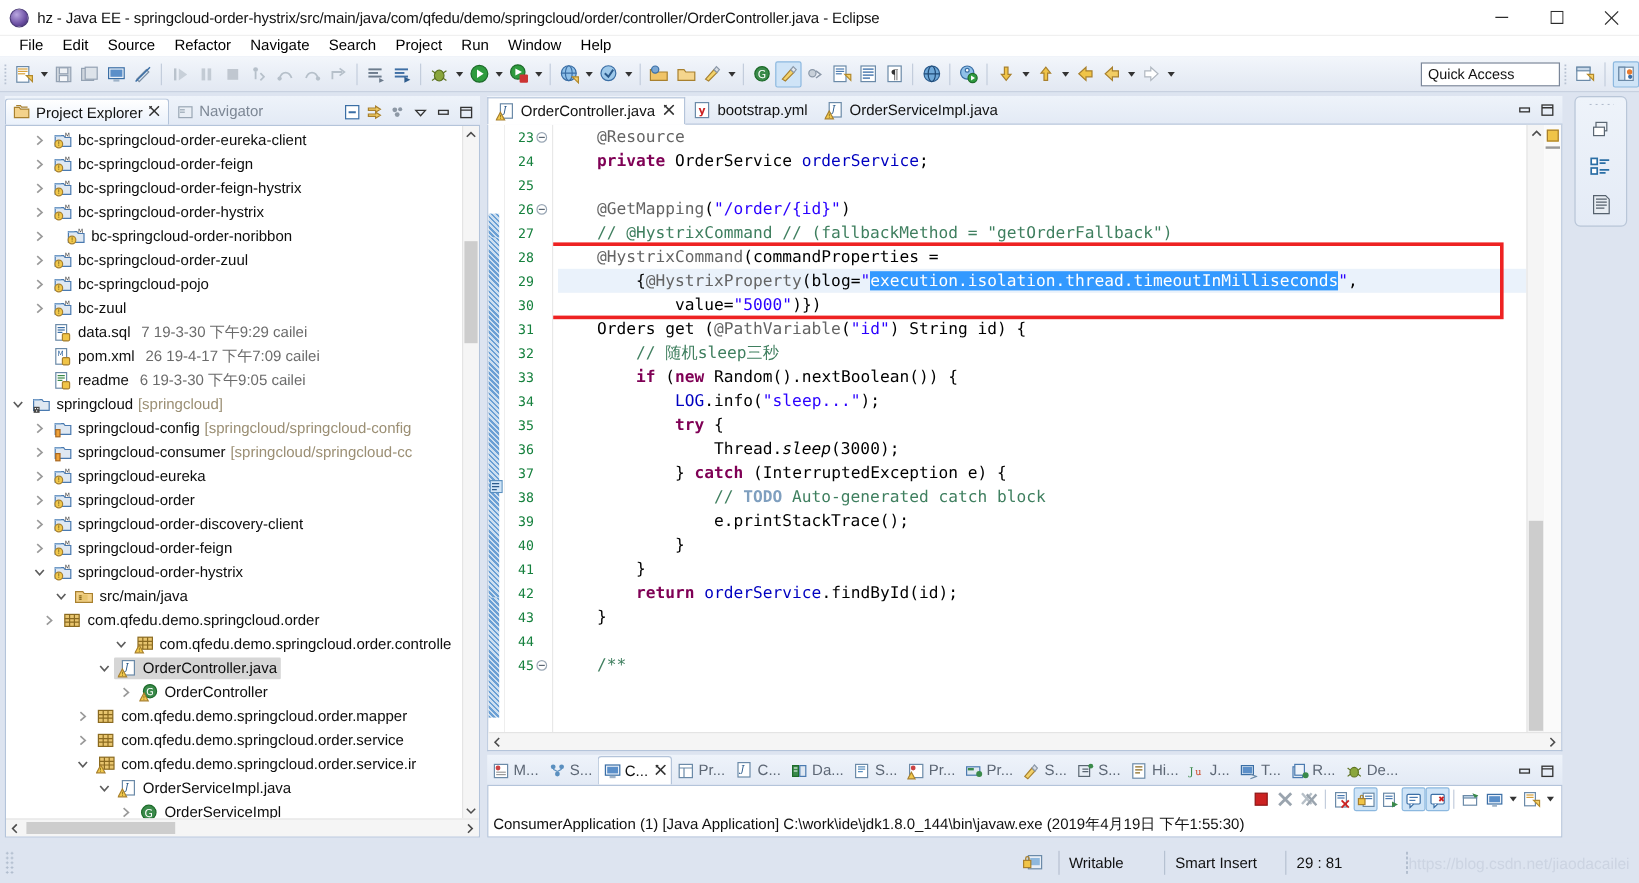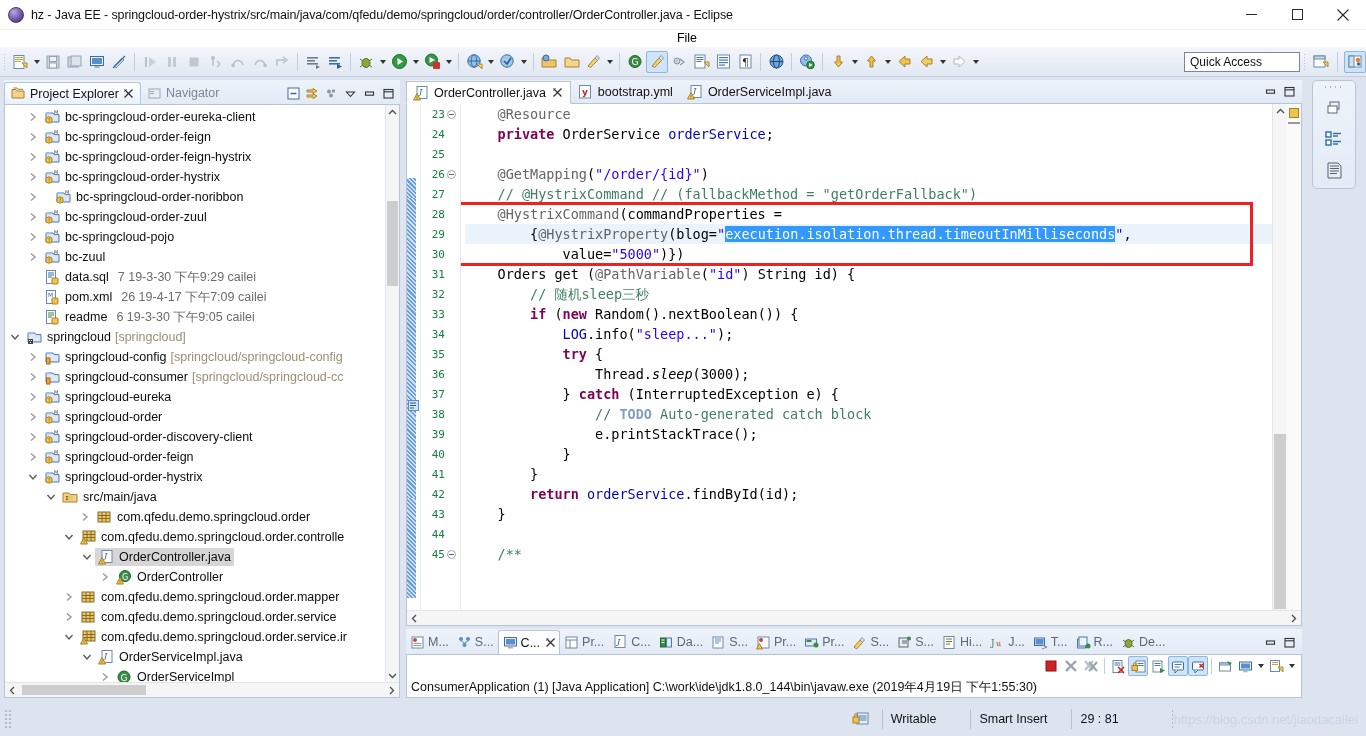--- a/index.html
+++ b/index.html
@@ -42,21 +42,21 @@
     color: #2b2b2b;
   }
   .win-btn svg { display: block; }
 
   
   .menubar {
     position: absolute; top: 30px; left: 0; width: 1366px; height: 17px;
     background: #ffffff;
     display: flex; align-items: center;
     padding-left: 8px;
-    font-size: 12.5px; color: #000; flex-direction: column;
+    font-size: 12.5px; color: #000;
   }
   .menu-item { padding: 1px 8px 2px 8px; white-space: nowrap; cursor: default; }
 
   
   .toolbar {
     position: absolute; top: 47px; left: 0; width: 1366px; height: 30px;
     background: linear-gradient(to bottom,#f3f6fb 0%, #e9eef6 55%, #e2e8f2 100%);
     border-bottom: 1px solid #c3cddc;
     display: flex; align-items: center;
   }
@@ -1087,40 +1087,40 @@
                 <span class="tico">
                   <svg width="16" height="16" viewBox="0 0 16 16">
                     <path d="M1 4 h6 l1.2 1.6 h6.8 V13 H1 Z" fill="#f3d28b" stroke="#a8802e"></path>
                     <rect x="3" y="6.5" width="8" height="5" fill="#e8c56f"></rect>
                     <path d="M4 7.5 h2 M4 9 h2 M4 10.5 h2" stroke="#8a6a20"></path>
                   </svg>
                 </span>
                 <span>src/main/java</span>
               </span>
             </div>
-            <div class="trow" style="padding-left: 72px;">
+            <div class="trow" style="padding-left: 28px;">
               <span class="twist">
                 <svg width="10" height="10" viewBox="0 0 10 10">
                   <path d="M3 1.5 L7 5 L3 8.5" fill="none" stroke="#9a9a9a" stroke-width="1.4"></path>
                 </svg>
               </span>
               <span class="tlabel-box">
                 <span class="tico">
                   <svg width="16" height="16" viewBox="0 0 16 16">
                     <rect x="2" y="3" width="12" height="10" fill="#e8c56f" stroke="#8a6a20"></rect>
                     <line x1="2" y1="6.5" x2="14" y2="6.5" stroke="#8a6a20"></line>
                     <line x1="2" y1="9.5" x2="14" y2="9.5" stroke="#8a6a20"></line>
                     <line x1="6" y1="3" x2="6" y2="13" stroke="#8a6a20"></line>
                     <line x1="10" y1="3" x2="10" y2="13" stroke="#8a6a20"></line>
                   </svg>
                 </span>
                 <span>com.qfedu.demo.springcloud.order</span>
               </span>
             </div>
-            <div class="trow" style="padding-left: 56px;">
+            <div class="trow" style="padding-left: 88px;">
               <span class="twist">
                 <svg width="10" height="10" viewBox="0 0 10 10">
                   <path d="M1.5 3 L5 7 L8.5 3" fill="none" stroke="#5c5c5c" stroke-width="1.4"></path>
                 </svg>
               </span>
               <span class="tlabel-box">
                 <span class="tico">
                   <svg width="16" height="16" viewBox="0 0 16 16">
                     <rect x="3" y="2" width="12" height="10" fill="#e8c56f" stroke="#8a6a20"></rect>
                     <line x1="3" y1="5.5" x2="15" y2="5.5" stroke="#8a6a20"></line>

